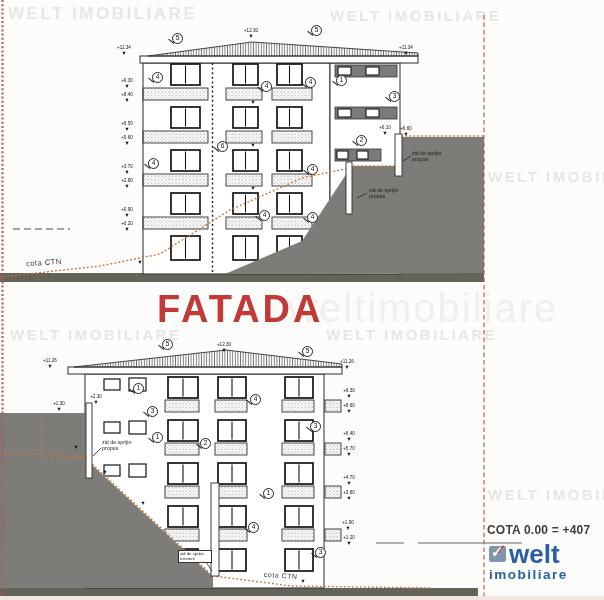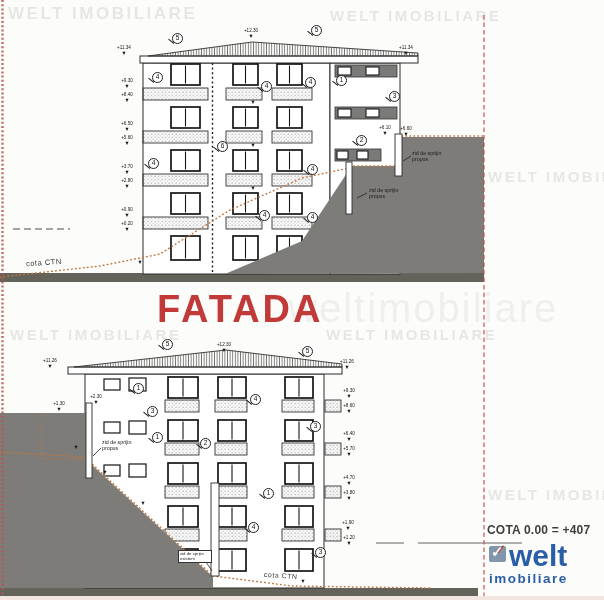--- a/index.html
+++ b/index.html
@@ -42,21 +42,21 @@
   .fatada{position:absolute;left:157px;top:288px;font-size:38px;font-weight:700;letter-spacing:3px;
       color:#c23a38;z-index:8}
   .cota{position:absolute;left:487px;top:523px;font-size:12px;font-weight:600;color:#3e3e3e;
       letter-spacing:.2px;z-index:8;white-space:nowrap}
   .logo{position:absolute;left:489px;top:541px;z-index:8}
   .logo-row{display:flex;align-items:flex-start}
   .logo-icon{width:17px;height:16px;background:#8296ab;border-radius:2px;position:relative;
       margin-top:5px;margin-right:3px}
   .logo-icon .w{position:absolute;left:2px;top:-3px;color:#fff;font-size:15px;font-weight:800}
   .logo-icon .r{position:absolute;left:6px;top:-4px;color:#c0392b;font-size:13px;font-weight:800}
-  .logo-name{font-size:30px;font-weight:800;color:#2a5fa8;line-height:1}
+  .logo-name{font-size:26px;font-weight:800;color:#2a5fa8;line-height:1}
   .logo-sub{font-size:13.5px;font-weight:700;color:#2a5fa8;letter-spacing:1.5px;margin-top:0;
       text-align:center}
   .pale{position:absolute;left:0;top:596px;width:604px;height:4px;background:#f3e6e0;z-index:2}
 </style>
 </head>
 <body>
 
 <svg id="plan" width="604" height="600" viewBox="0 0 604 600">
   <defs>
     <pattern id="stip" width="3.5" height="3.5" patternUnits="userSpaceOnUse">

